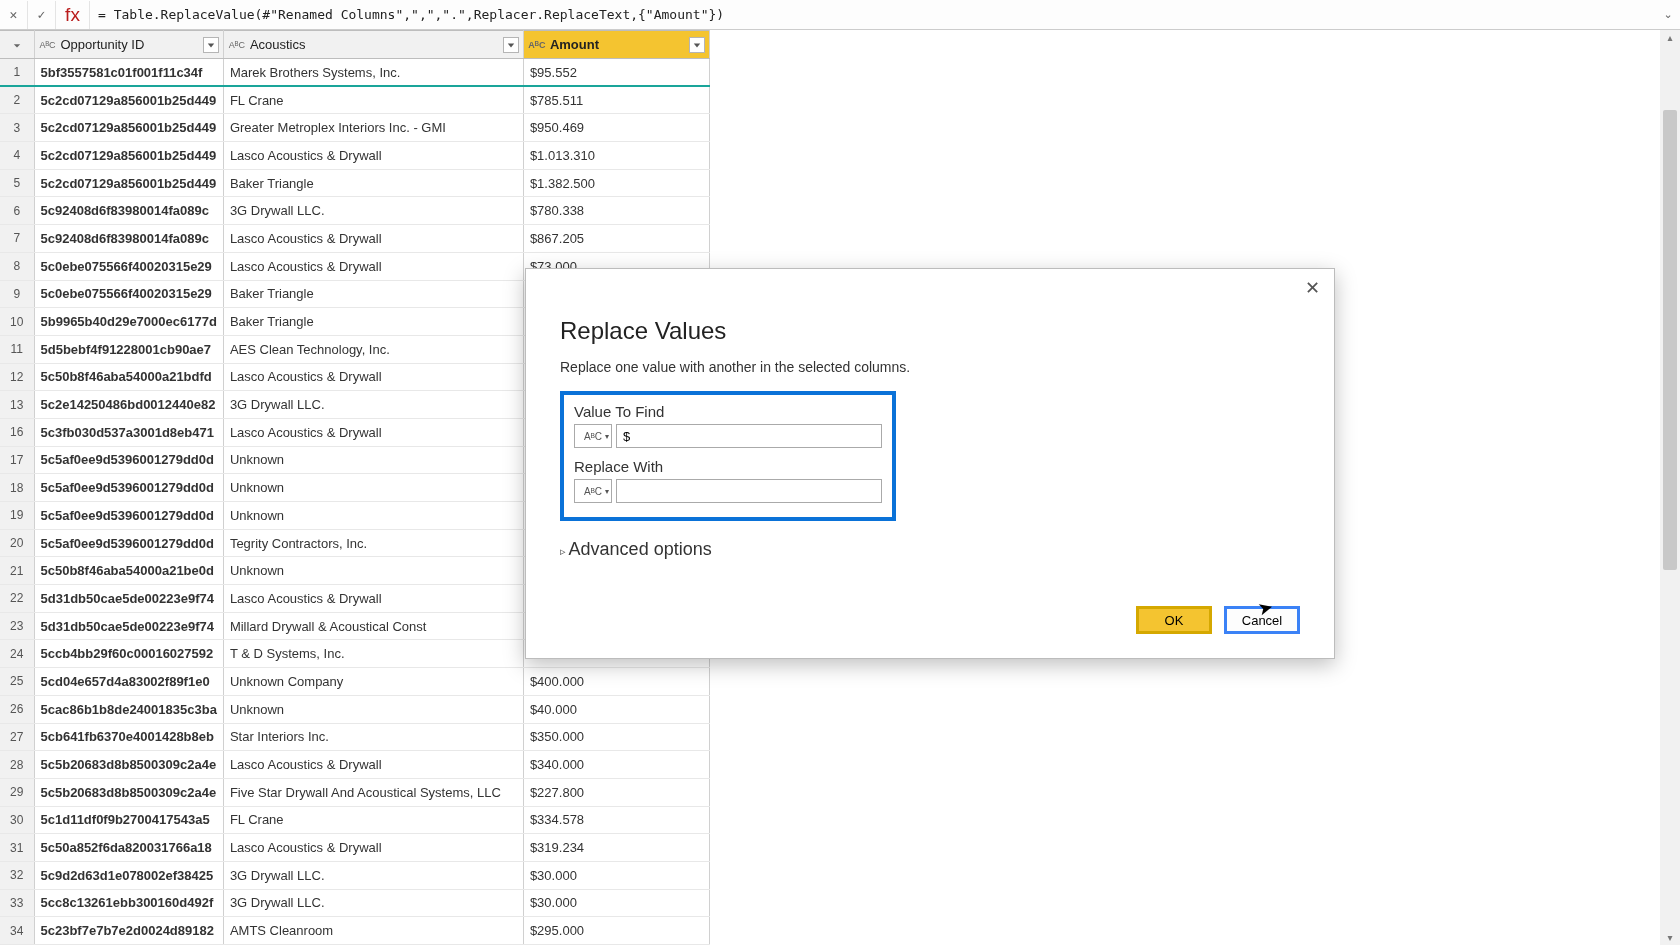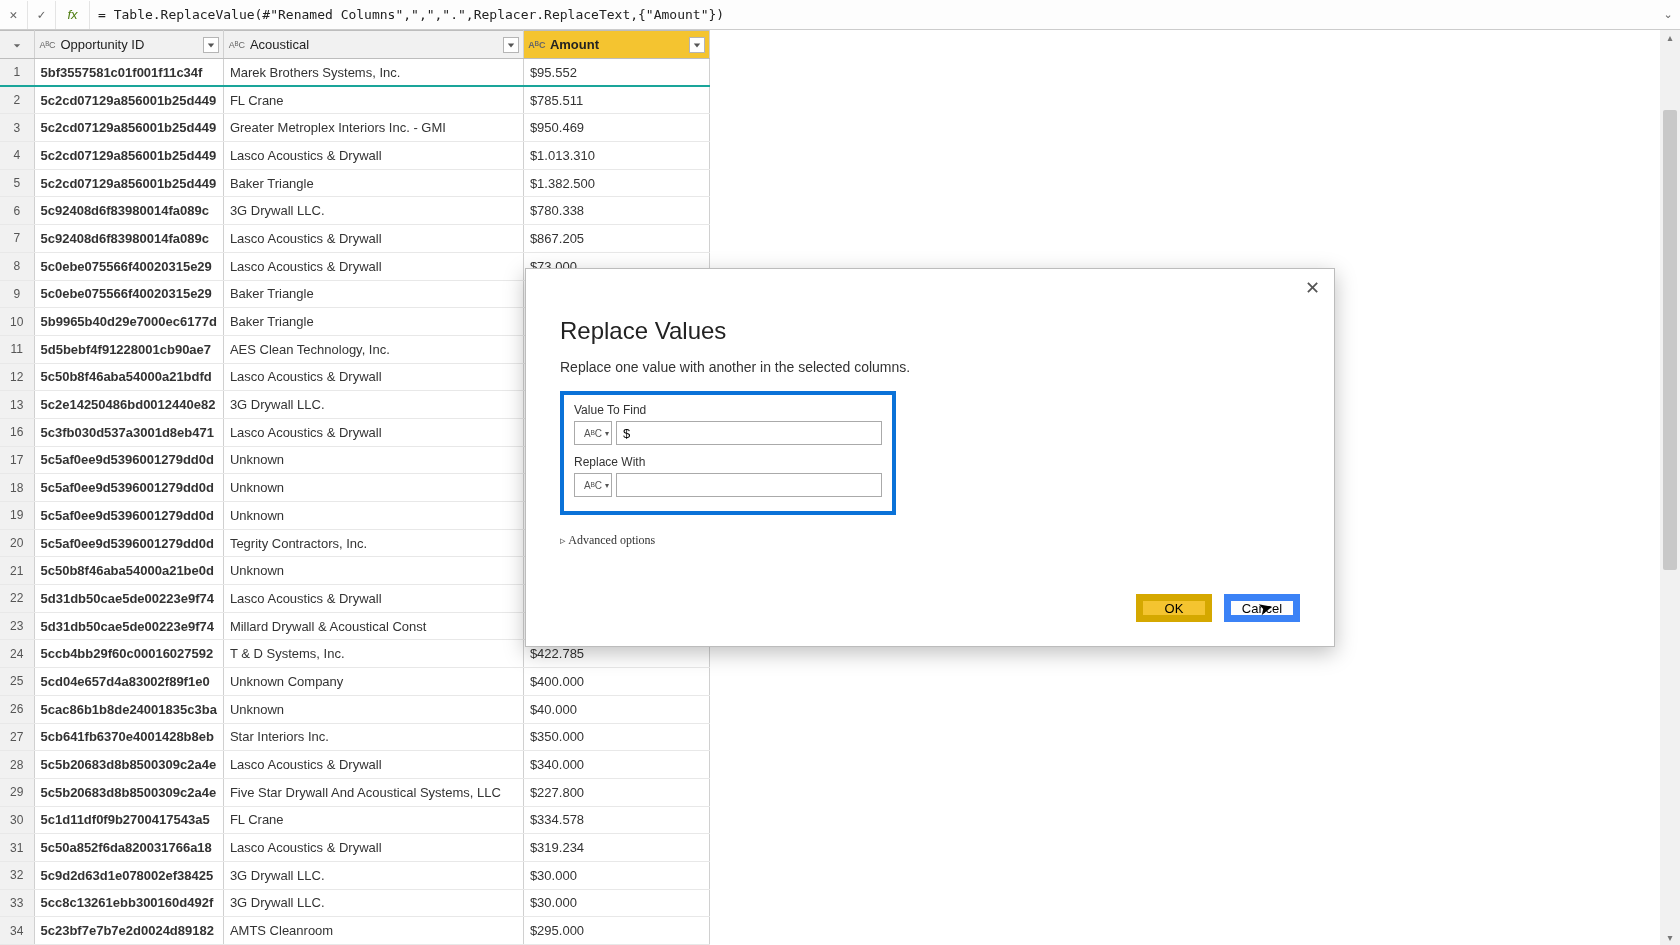--- a/index.html
+++ b/index.html
@@ -26,24 +26,23 @@
     display: flex;
     align-items: center;
     justify-content: center;
     color: #666;
     border-right: 1px solid #e4e4e4;
     font-family: Consolas, monospace;
     font-size: 13px;
   }
   .fb-fx {
     width: 34px;
-    font-style: italic;
     font-family: "Segoe UI", sans-serif;
-    font-size: 13px;
-    color: #4d7c0f;
+    font-size: 19px;
+    color: #b91c1c;
   }
   .fb-formula {
     flex: 1;
     padding: 0 8px;
     font-family: Consolas, monospace;
     font-size: 13px;
     color: #222;
   }
   .fb-expand {
     width: 24px;
@@ -191,21 +190,21 @@
     margin-bottom: 16px;
     margin-top: 8px;
   }
   .highlight-box {
     border: 4px solid #0a72d8;
     padding: 8px 10px 14px 10px;
     width: 336px;
     margin-bottom: 18px;
   }
   .field-label {
-    font-size: 12px;
+    font-size: 15px;
     color: #333;
     margin-bottom: 4px;
     display: block;
   }
   .combo-row {
     display: flex;
     gap: 4px;
     margin-bottom: 10px;
   }
   .combo-type {
@@ -227,40 +226,39 @@
     font-size: 8px;
   }
   .text-in {
     flex: 1;
     height: 24px;
     border: 1px solid #aaa;
     padding: 0 6px;
     font-size: 13px;
   }
   .adv {
-    font-size: 12px;
+    font-size: 18px;
     color: #333;
     cursor: pointer;
-    font-family: Liberation Serif, serif;
   }
   .adv::before {
     content: "▹ ";
     color: #555;
     font-size: 11px;
   }
   .btn-row {
     display: flex;
     justify-content: flex-end;
     gap: 12px;
     margin-top: 46px;
   }
   .btn {
     min-width: 76px;
     height: 28px;
-    border: 7px solid #3b82f6;
+    border: 3px solid #3b82f6;
     background: #fdfdfd;
     font-size: 13px;
     cursor: pointer;
   }
   .btn.primary {
     background: #f4c430;
     border-color: #d5a800;
     font-weight: normal;
   }
   .cursor-arrow {
@@ -298,21 +296,21 @@
           <span class="type-icon">AᴮC</span>
           <span>Opportunity ID</span>
           <span class="dd">
               <svg class="tri" viewBox="0 0 10 10">
                 <path d="M1 3h8L5 8z" fill="#555"></path>
               </svg>
             </span>
         </th>
         <th class="col-comp">
           <span class="type-icon">AᴮC</span>
-          <span>Acoustical</span>
+          <span>Acoustics</span>
           <span class="dd">
               <svg class="tri" viewBox="0 0 10 10">
                 <path d="M1 3h8L5 8z" fill="#555"></path>
               </svg>
             </span>
         </th>
         <th class="col-amt">
           <span class="type-icon">AᴮC</span>
           <span>Amount</span>
           <span class="dd">

